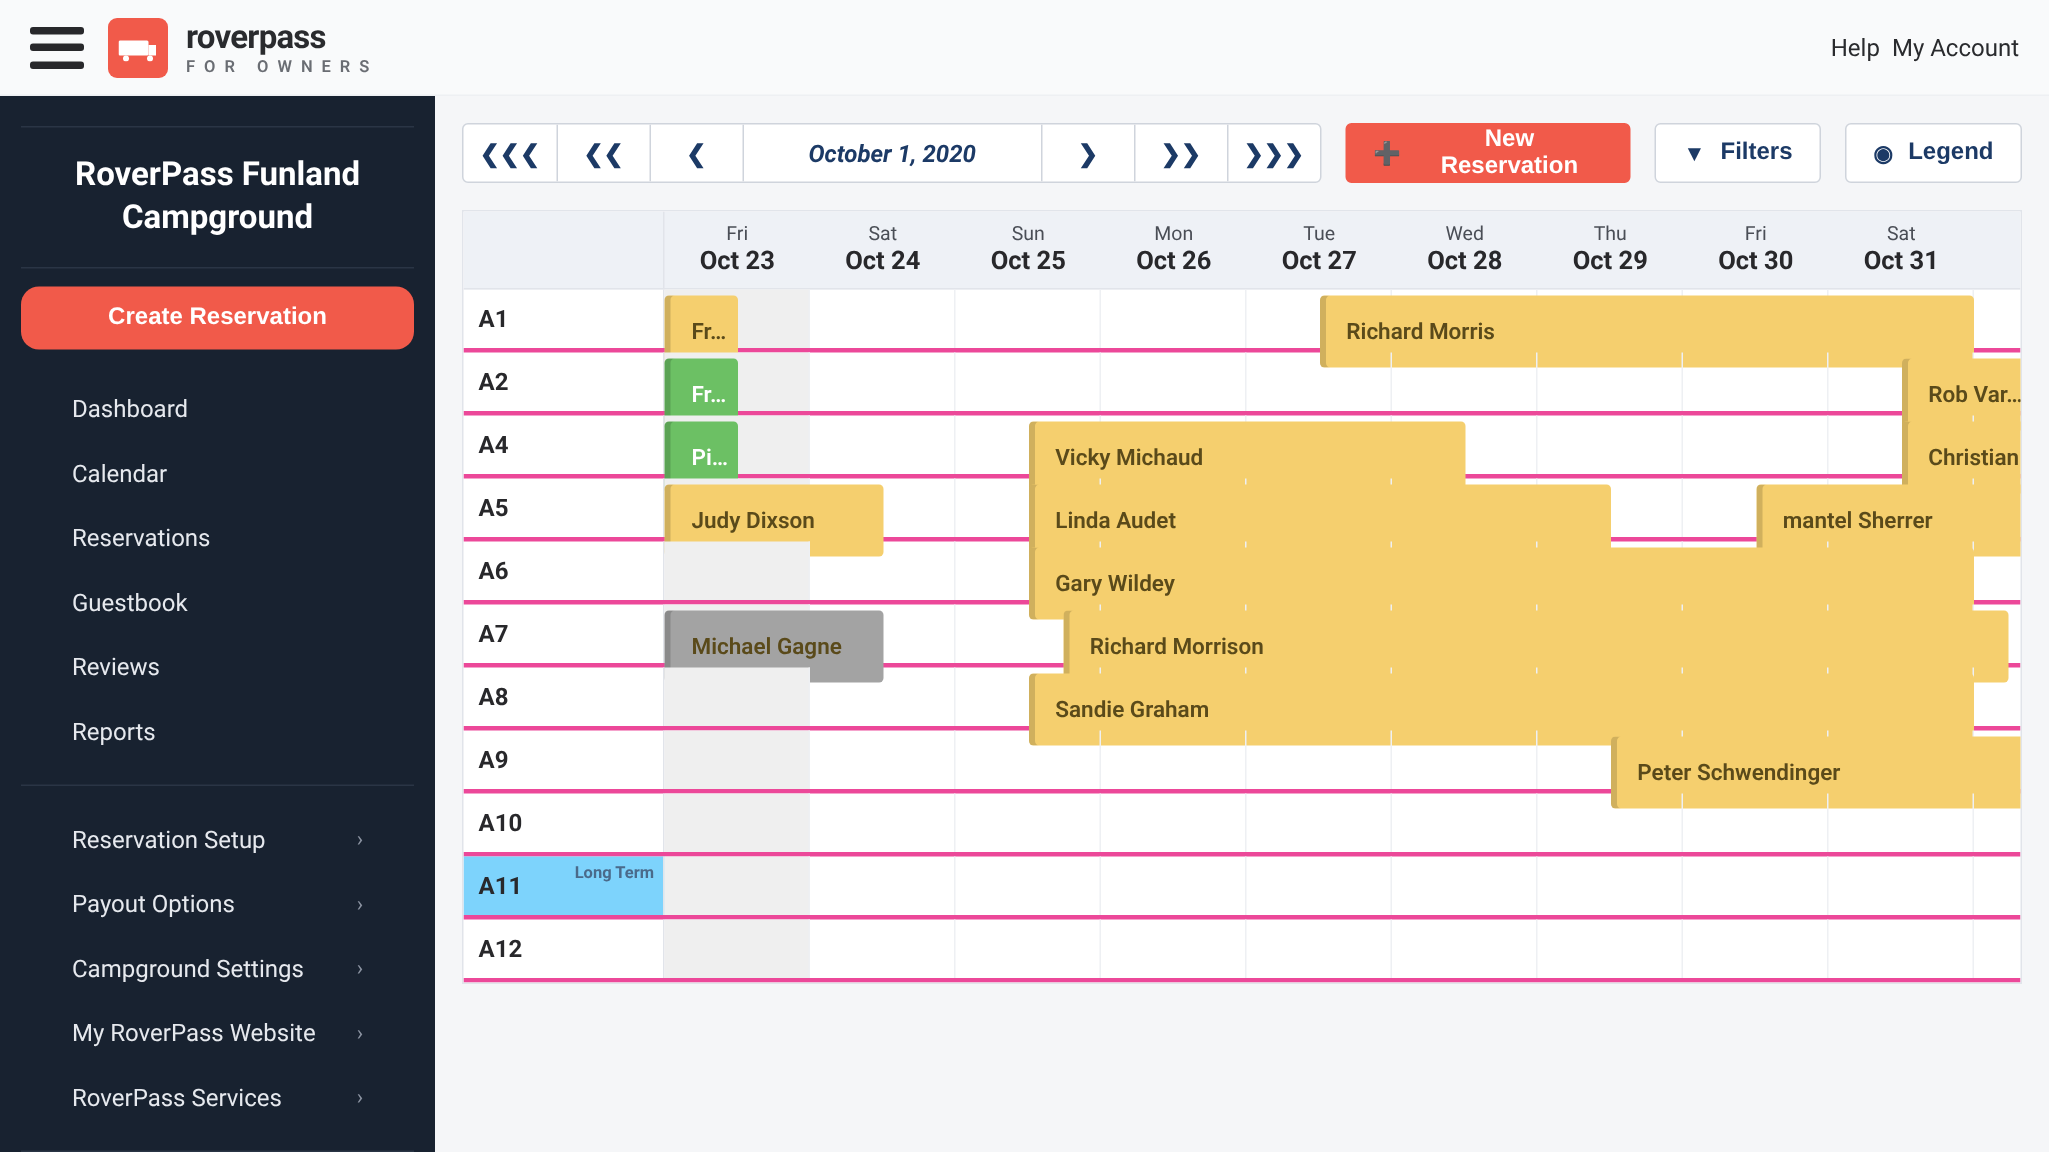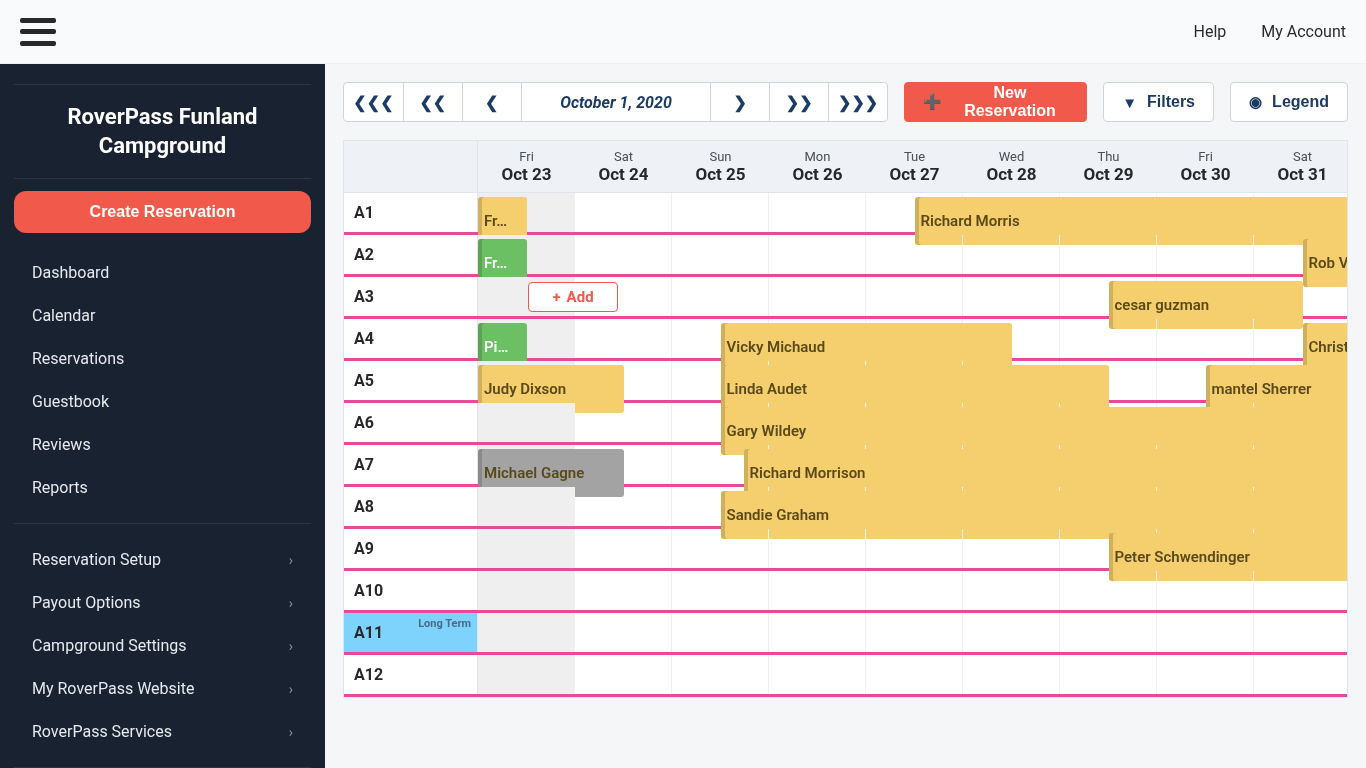--- a/index.html
+++ b/index.html
@@ -6,30 +6,30 @@
 body { font-family: -apple-system, BlinkMacSystemFont, "Segoe UI", Roboto, sans-serif; background: #f5f6f8; overflow: hidden; width: 1366px; height: 768px; }
 
 .topbar { height: 64px; background: #f9fafb; display: flex; align-items: center; padding: 0 20px; border-bottom: 1px solid #eef0f3; }
 .hamburger { width: 36px; height: 28px; display: flex; flex-direction: column; justify-content: space-between; cursor: pointer; margin-right: 16px; }
 .hamburger span { height: 5px; background: #28282b; border-radius: 2px; }
 .logo-block { display: flex; align-items: center; gap: 12px; }
 .logo-icon { width: 40px; height: 40px; background: #f15a4a; border-radius: 6px; display: flex; align-items: center; justify-content: center; color: #fff; }
 .logo-text { display: flex; flex-direction: column; }
 .logo-text .brand { font-size: 22px; font-weight: 700; color: #2a2b2e; letter-spacing: -0.5px; }
 .logo-text .sub { font-size: 11px; letter-spacing: 6px; color: #6a6d73; font-weight: 600; }
-.topbar-right { margin-left: auto; display: flex; gap: 35px; }
+.topbar-right { margin-left: auto; display: flex; gap: 8px; }
 .topbar-right a { color: #2a2b2e; font-size: 16px; text-decoration: none; }
 
 .layout { display: flex; height: calc(768px - 64px); }
 
-.sidebar { width: 325px; background: #182230; color: #d9dde3; padding: 12px 0; overflow-y: auto; }
+.sidebar { width: 290px; background: #182230; color: #d9dde3; padding: 12px 0; overflow-y: auto; }
 .side-divider { border-top: 1px solid #2a3545; margin: 8px 14px; }
 .camp-title { text-align: center; font-size: 22px; font-weight: 700; color: #fff; padding: 10px 20px; line-height: 1.3; }
 .create-btn { margin: 12px 14px; background: #f15a4a; color: #fff; border: none; border-radius: 12px; height: 42px; font-size: 16px; font-weight: 600; cursor: pointer; display: flex; align-items: center; justify-content: center; width: calc(100% - 28px); }
-.nav-list { list-style: none; padding: 6px 0; }
+.nav-list { list-style: none; padding: 6px 16px; }
 .nav-list li { padding: 12px 32px; font-size: 16px; cursor: pointer; display: flex; align-items: center; justify-content: space-between; color: #e6e9ee; }
 .nav-list li .chev { color: #8b93a1; font-size: 14px; }
 
 .main { flex: 1; padding: 18px; overflow: hidden; }
 .toolbar { display: flex; gap: 16px; align-items: center; margin-bottom: 18px; }
 .nav-group { display: inline-flex; border: 1px solid #cfd4dc; border-radius: 4px; overflow: hidden; background: #fff; }
 .nav-btn { width: 64px; height: 38px; display: flex; align-items: center; justify-content: center; border-left: 1px solid #cfd4dc; color: #1c3a66; font-size: 16px; cursor: pointer; font-weight: 700; }
 .nav-btn:first-child { border-left: none; }
 .date-disp { width: 206px; height: 38px; display: flex; align-items: center; justify-content: center; border-left: 1px solid #cfd4dc; font-style: italic; font-weight: 700; color: #1c3a66; }
 .pill-btn { height: 40px; padding: 0 18px; border: 1px solid #cfd4dc; border-radius: 4px; background: #fff; font-size: 16px; font-weight: 700; color: #1c3a66; display: inline-flex; align-items: center; gap: 10px; cursor: pointer; }
@@ -43,36 +43,50 @@
 .date-col .dow { font-size: 13px; color: #4a4e56; }
 .date-col .dom { font-size: 17px; font-weight: 700; color: #28282b; }
 
 .row { display: flex; border-bottom: 3px solid #ec4899; height: 42px; position: relative; }
 .site-col { width: 134px; flex-shrink: 0; border-right: 1px solid #e1e4ea; display: flex; align-items: center; padding: 0 10px; font-weight: 700; font-size: 16px; color: #28282b; position: relative; }
 .long-term { position: absolute; top: 4px; right: 6px; font-size: 11px; font-weight: 700; color: #4a6a8a; }
 .cells { flex: 1; position: relative; display: flex; }
 .cell { width: 97px; border-right: 1px solid #eef0f3; flex-shrink: 0; }
 .cell.grey { background: #efefef; }
 
-.res { position: absolute; top: 4px; height: 48px; border-radius: 3px; display: flex; align-items: center; padding: 0 6px; font-size: 15px; font-weight: 600; color: #5a4a1a; white-space: nowrap; overflow: hidden; text-overflow: ellipsis; box-shadow: inset 4px 0 0 rgba(0,0,0,0.15); cursor: pointer; }
+.res { position: absolute; top: 4px; height: 48px; border-radius: 3px; display: flex; align-items: center; padding: 0 18px; font-size: 15px; font-weight: 600; color: #5a4a1a; white-space: nowrap; overflow: hidden; text-overflow: ellipsis; box-shadow: inset 4px 0 0 rgba(0,0,0,0.15); cursor: pointer; }
 .res.yellow { background: #f5cf6e; }
 .res.green { background: #6cc064; color: #fff; }
 .res.peach { background: #a3a3a3; }
 
 .add-btn { position: absolute; top: 5px; left: 50px; height: 30px; width: 90px; border: 1px solid #f15a4a; color: #f15a4a; border-radius: 4px; background: #fff; display: flex; align-items: center; justify-content: center; gap: 6px; font-weight: 700; font-size: 15px; cursor: pointer; }
 </style>
 </head>
 <body>
 
 <div class="topbar">
   <div class="hamburger">
       <span></span>
       <span></span>
       <span></span>
     </div>
+  <div class="logo-block">
+    <div class="logo-icon">
+      <svg width="26" height="18" viewBox="0 0 26 18">
+          <rect x="0" y="4" width="20" height="10" fill="#fff" rx="1"></rect>
+          <rect x="20" y="7" width="5" height="7" fill="#fff"></rect>
+          <circle cx="5" cy="16" r="2" fill="#fff"></circle>
+          <circle cx="21" cy="16" r="2" fill="#fff"></circle>
+        </svg>
+    </div>
+    <div class="logo-text">
+      <span class="brand">roverpass</span>
+      <span class="sub">FOR OWNERS</span>
+    </div>
+  </div>
   <div class="topbar-right">
     <a>Help</a>
     <a>My Account</a>
   </div>
 </div>
 
 <div class="layout">
   <div class="sidebar">
     <div class="side-divider"></div>
     <div class="camp-title">RoverPass Funland Campground</div>
@@ -212,40 +226,20 @@
               <div class="cell"></div>
               <div class="cell"></div>
               <div class="cell"></div>
               <div class="cell"></div>
               <div class="cell"></div>
               <div class="res green" style="left: 0px; width: 48.5px;">Fr…</div>
               <div class="res yellow" style="left: 824.5px; width: 145.5px;">Rob Var…</div>
             </div>
           </div>
           <div class="row">
-            <div class="site-col">A3</div>
-            <div class="cells">
-              <div class="cell grey"></div>
-              <div class="cell"></div>
-              <div class="cell"></div>
-              <div class="cell"></div>
-              <div class="cell"></div>
-              <div class="cell"></div>
-              <div class="cell"></div>
-              <div class="cell"></div>
-              <div class="cell"></div>
-              <div class="cell"></div>
-              <div class="add-btn">
-                <span>+</span>
-                <span>Add</span>
-              </div>
-              <div class="res yellow" style="left: 630.5px; width: 194px;">cesar guzman</div>
-            </div>
-          </div>
-          <div class="row">
             <div class="site-col">A4</div>
             <div class="cells">
               <div class="cell grey"></div>
               <div class="cell"></div>
               <div class="cell"></div>
               <div class="cell"></div>
               <div class="cell"></div>
               <div class="cell"></div>
               <div class="cell"></div>
               <div class="cell"></div>

